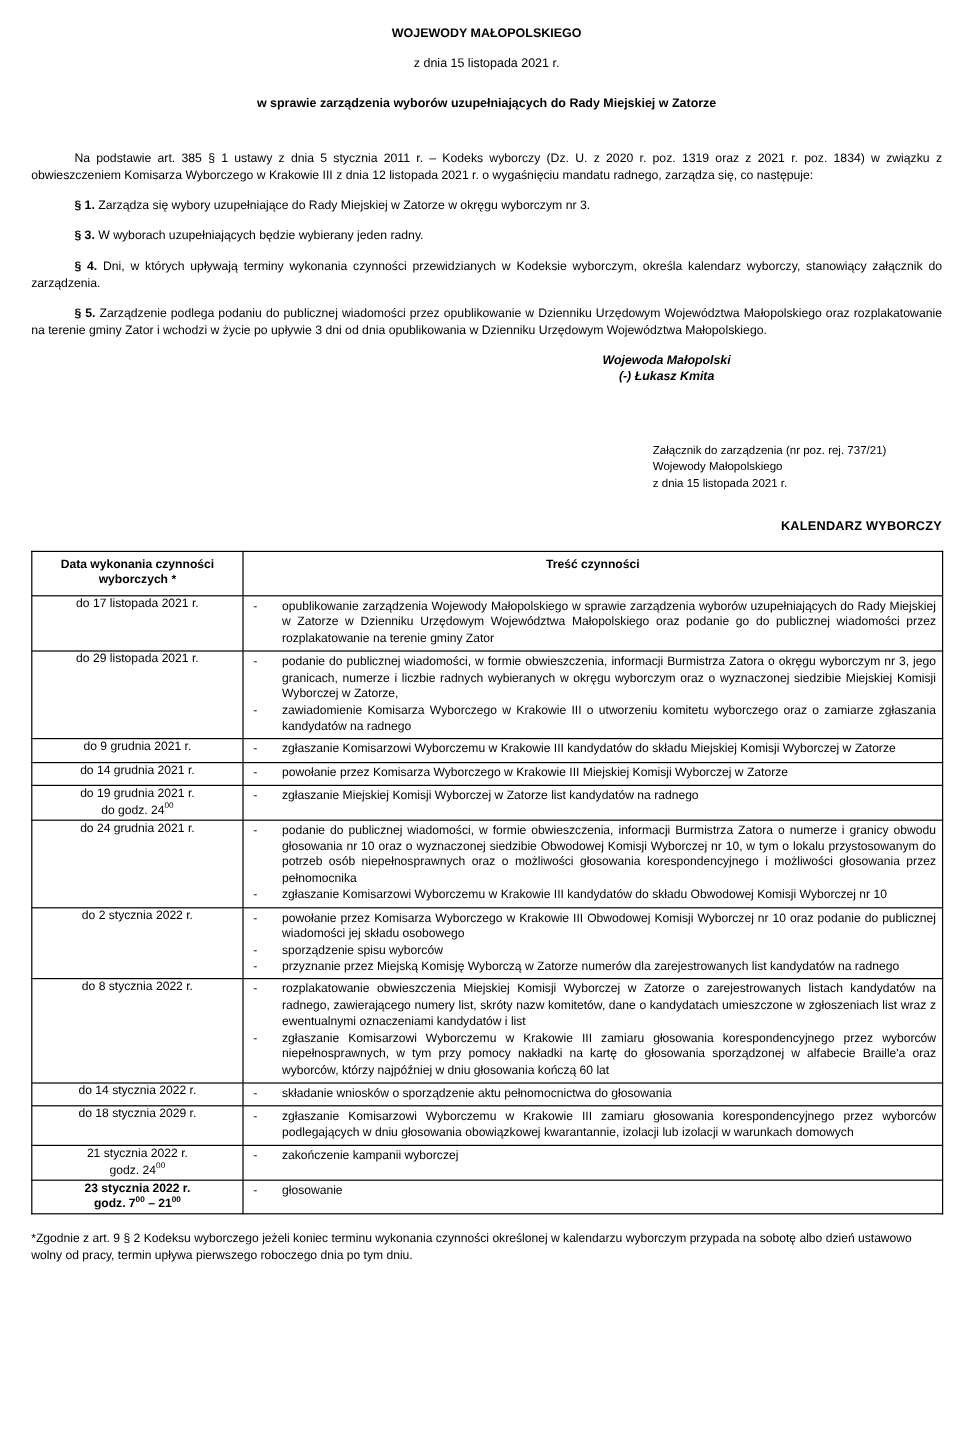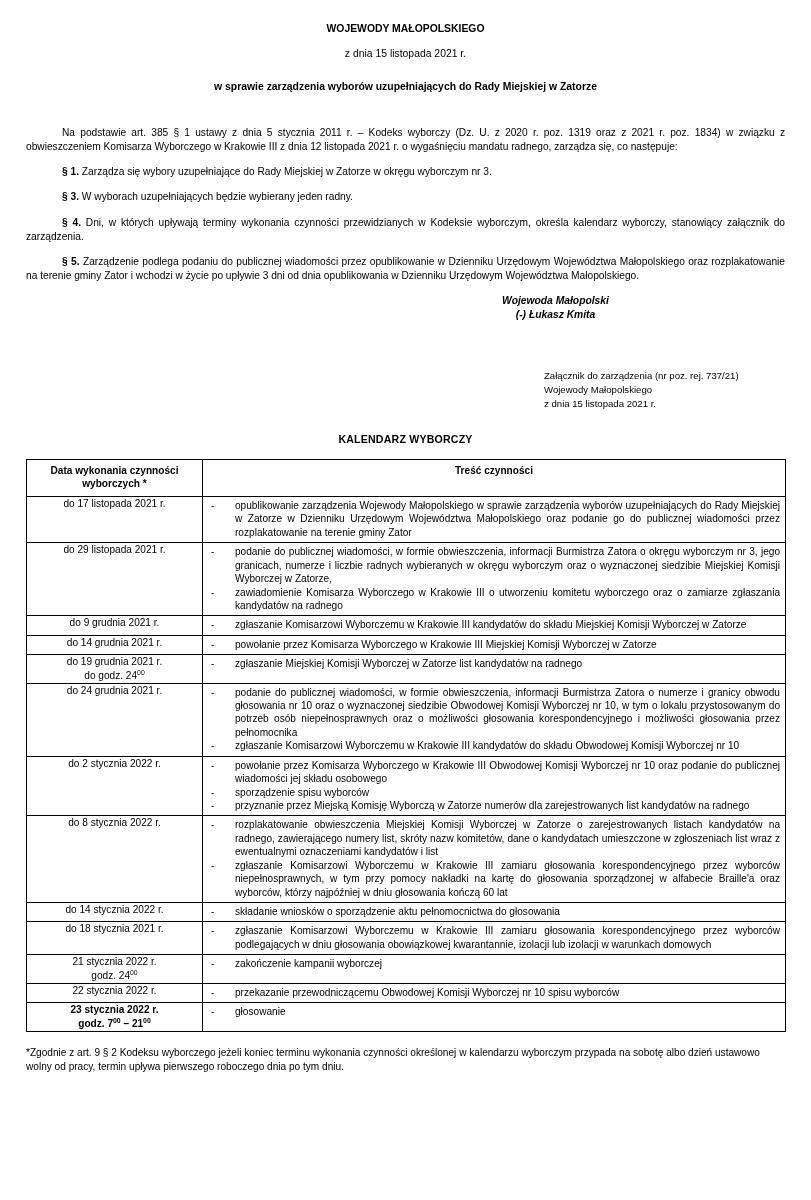--- a/index.html
+++ b/index.html
@@ -68,21 +68,21 @@
   
   .attachment-ref {
     margin-top: 46px;
     padding-left: 518px;
     font-size: 9.6px;
     line-height: 1.45;
   }
 
   
   .calendar-title {
-    text-align: center;
+    text-align: right;
     font-weight: bold;
     font-size: 10.6px;
     letter-spacing: 0.2px;
     margin-top: 22px;
     margin-bottom: 12px;
   }
 
   
   table.calendar {
     border-collapse: collapse;
@@ -282,40 +282,32 @@
         </tr>
         <tr>
           <td class="date-cell">do 14 stycznia 2022 r.</td>
           <td class="content-cell">
             <ul class="acts">
               <li><span class="dash">-</span><span>składanie wniosków o sporządzenie aktu pełnomocnictwa do głosowania</span></li>
             </ul>
           </td>
         </tr>
         <tr>
-          <td class="date-cell">do 18 stycznia 2021 r.</td>
+          <td class="date-cell">do 18 stycznia 2029 r.</td>
           <td class="content-cell">
             <ul class="acts">
               <li><span class="dash">-</span><span>zgłaszanie Komisarzowi Wyborczemu w Krakowie III zamiaru głosowania korespondencyjnego przez wyborców podlegających w dniu głosowania obowiązkowej kwarantannie, izolacji lub izolacji w warunkach domowych</span></li>
             </ul>
           </td>
         </tr>
         <tr>
           <td class="date-cell">21 stycznia 2022 r.<br>godz. 24<sup class="hm">00</sup></td>
           <td class="content-cell">
             <ul class="acts">
               <li><span class="dash">-</span><span>zakończenie kampanii wyborczej</span></li>
-            </ul>
-          </td>
-        </tr>
-        <tr>
-          <td class="date-cell">22 stycznia 2022 r.</td>
-          <td class="content-cell">
-            <ul class="acts">
-              <li><span class="dash">-</span><span>przekazanie przewodniczącemu Obwodowej Komisji Wyborczej nr 10 spisu wyborców</span></li>
             </ul>
           </td>
         </tr>
         <tr>
           <td class="date-cell bold">23 stycznia 2022 r.<br>godz. 7<sup class="hm">00</sup> – 21<sup class="hm">00</sup></td>
           <td class="content-cell">
             <ul class="acts">
               <li><span class="dash">-</span><span>głosowanie</span></li>
             </ul>
           </td>

